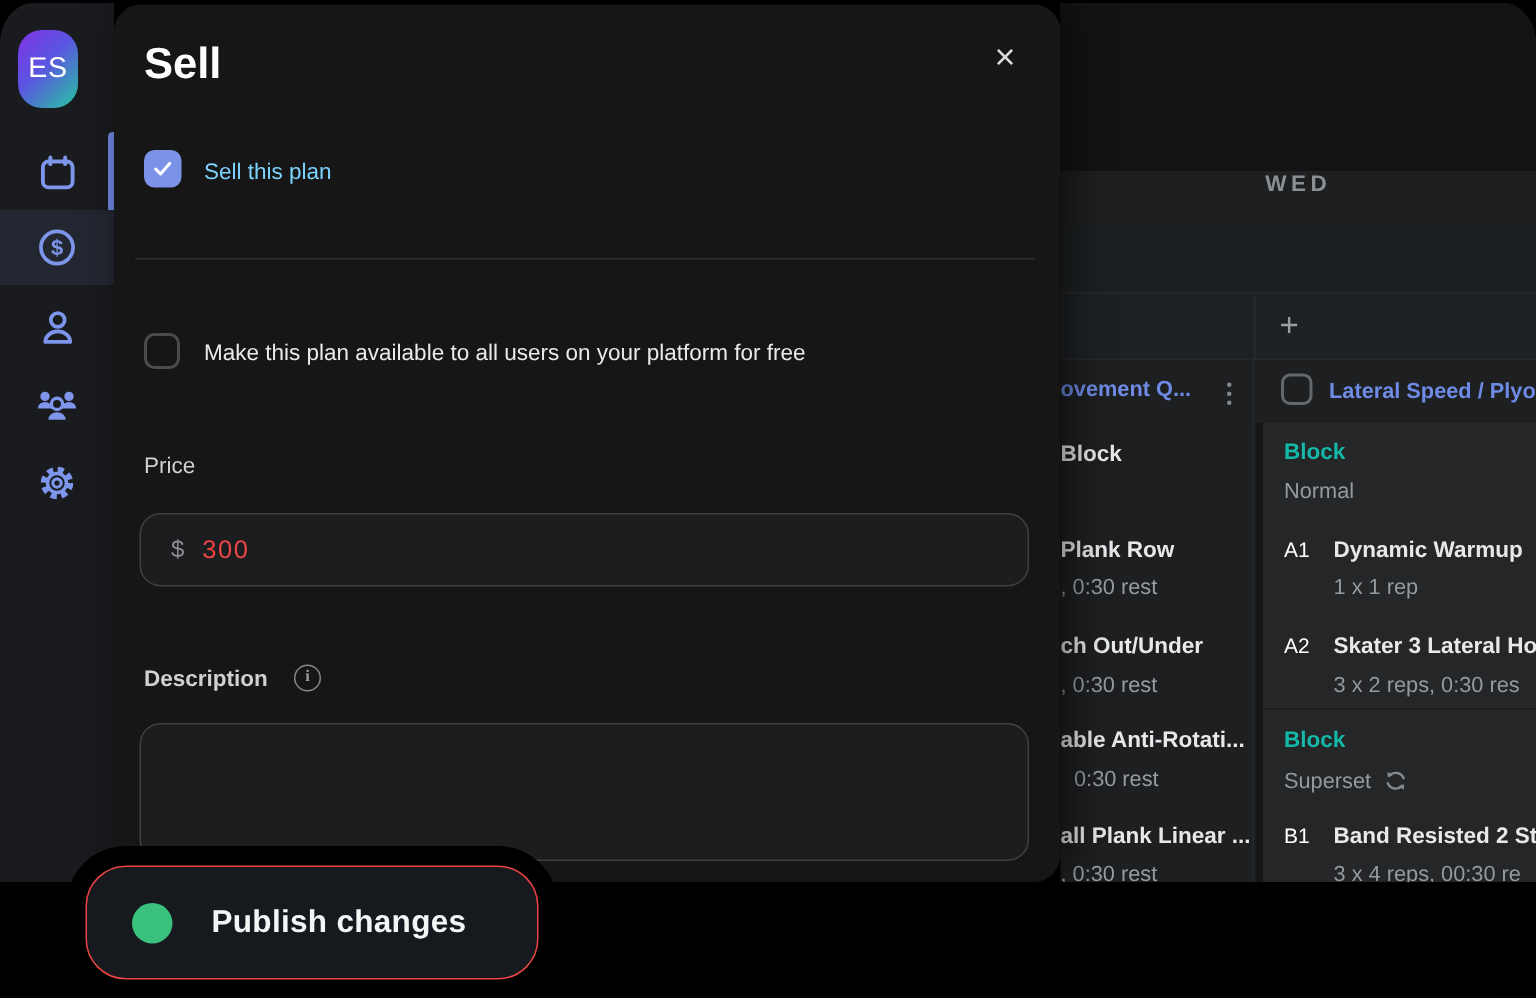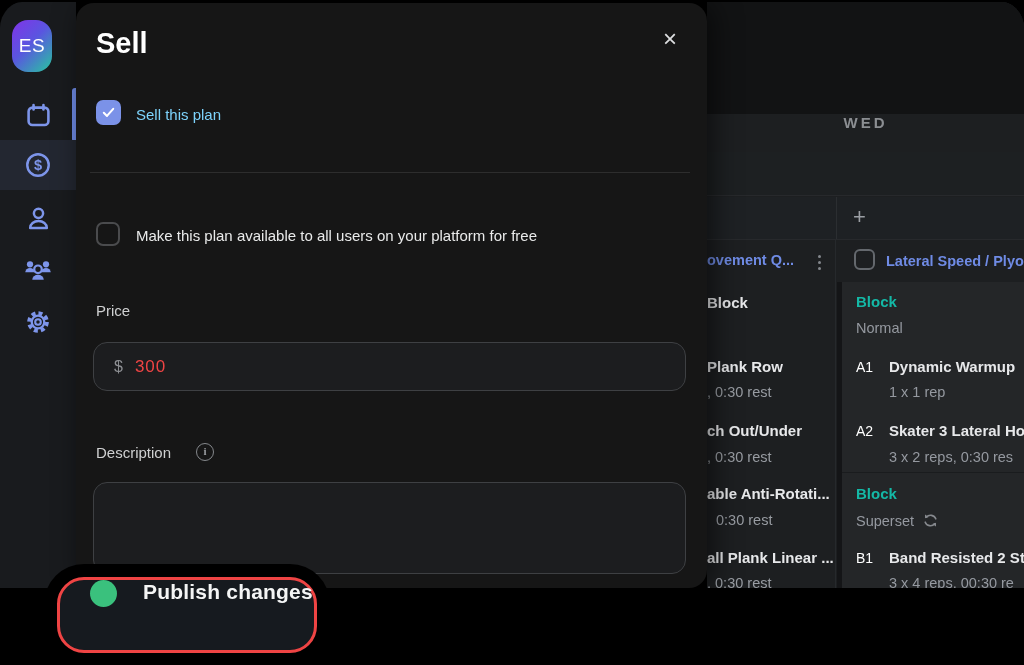--- a/index.html
+++ b/index.html
@@ -137,40 +137,40 @@
   .price-input {
     position: absolute; left: 17px; top: 339px; width: 593px; height: 49px;
     border: 1px solid #3e4043; border-radius: 14px; background: #1c1d1f;
     display: flex; align-items: center; padding-left: 20px;
   }
   .price-input .currency { color: #8d8f93; font-size: 16px; margin-right: 12px; }
   .price-input input {
     background: transparent; border: none; outline: none; color: #ef4444;
     font-size: 17px; letter-spacing: 1px; font-family: "Liberation Sans", sans-serif; width: 400px;
   }
-  .desc-label { top: 441px; }
+  .desc-label { top: 441px; font-weight: bold; }
   .info-icon {
     position: absolute; left: 120px; top: 440px; width: 18px; height: 18px;
     border: 1.5px solid #85888c; border-radius: 50%; color: #9a9da1;
     font-size: 11px; font-weight: 700; text-align: center; line-height: 15px;
     font-family: "Liberation Serif", serif;
   }
   .desc-area {
     position: absolute; left: 17px; top: 479px; width: 593px; height: 92px;
     border: 1px solid #3e4043; border-radius: 14px; background: #1c1d1f;
     resize: none; outline: none; color: #ecedee; font-size: 15px; padding: 10px 14px;
     font-family: "Liberation Sans", sans-serif;
   }
 
   
   .publish-btn {
-    position: absolute; left: 57px; top: 577px; width: 260px; height: 76px;
-    background: #161a1f; border: 3px solid #ef4444; border-radius: 27px;
+    position: absolute; left: 57px; top: 577px; width: 302px; height: 76px;
+    background: #161a1f; border: 1px solid #ef4444; border-radius: 27px;
     box-shadow: 0 0 0 13px #000; z-index: 5;
-    display: flex; cursor: pointer;
+    display: flex; align-items: center; cursor: pointer;
   }
   .publish-dot { width: 27px; height: 27px; border-radius: 50%; margin-left: 30px; }
   .publish-label { margin-left: 26px; color: #f4f5f5; font-size: 21px; font-weight: 600; letter-spacing: .2px; }
 </style>
 </head>
 <body>
 
 <div class="canvas">
 
   <div class="bg-area">

